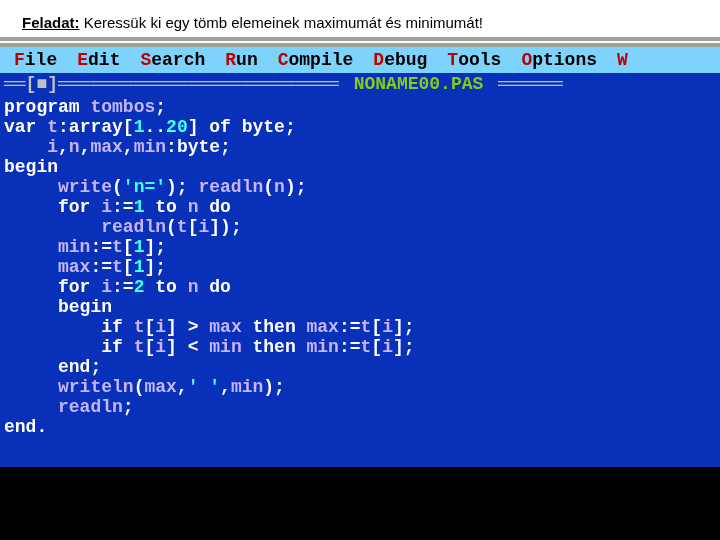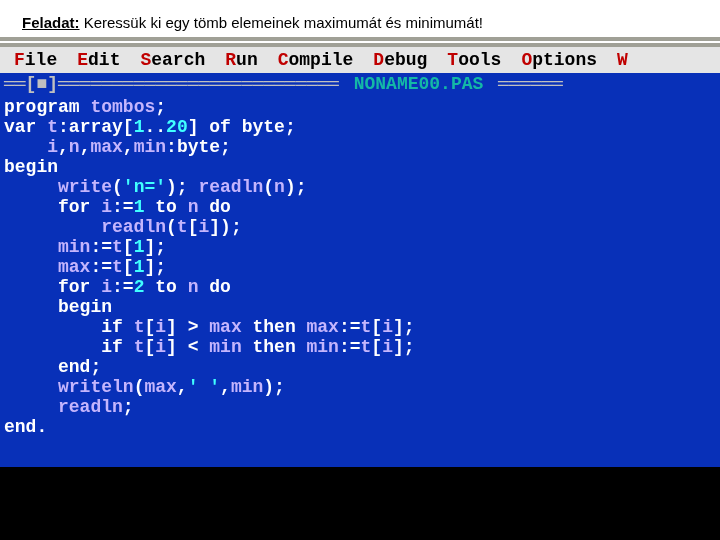--- a/index.html
+++ b/index.html
@@ -1,25 +1,25 @@
 <!DOCTYPE html>
 <html><head>
 <meta charset="utf-8">
 <style>
   html,body{margin:0;padding:0;width:720px;height:540px;background:#fff;font-family:Verdana,Arial,sans-serif;overflow:hidden}
   .task{padding:14px 5px 6px 22px;font-size:15px;color:#000}
   .task b{font-weight:bold;text-decoration:underline}
   .ide{width:720px}
   .thick-bar{height:4px;background:#a0a096}
   .thin-gap{height:2px;background:#fff}
-  .menu{background:#e5e5e5;display:flex;align-items:center;height:26px;font-family:'Courier New',monospace;font-size:18px;font-weight:bold;color:#000;padding:0 4px;white-space:pre}
+  .menu{background:#7dd3fc;display:flex;align-items:center;height:26px;font-family:'Courier New',monospace;font-size:18px;font-weight:bold;color:#000;padding:0 4px;white-space:pre}
   .menu span.item{padding:0 10px}
   .menu span.hot{color:#c00000}
   .titlebar{background:#0830b8;color:#c0c0c0;height:22px;font-family:'Courier New',monospace;font-size:18px;font-weight:bold;display:flex;align-items:center;padding:0 4px;white-space:pre}
-  .titlebar .fname{color:#14b8a6;padding:0 4px}
+  .titlebar .fname{color:#84cc16;padding:0 4px}
   .editor{background:#0830b8;font-family:'Courier New',monospace;font-size:18px;font-weight:bold;line-height:20px;padding:2px 4px 30px 4px;white-space:pre}
   .g{color:#c0c0c0}
   .w{color:#ffffff}
   .y{color:#c4b5fd}
   .c{color:#40ffff}
   .bottom-black{background:#000;height:200px}
 </style>
 </head>
 <body>
 

